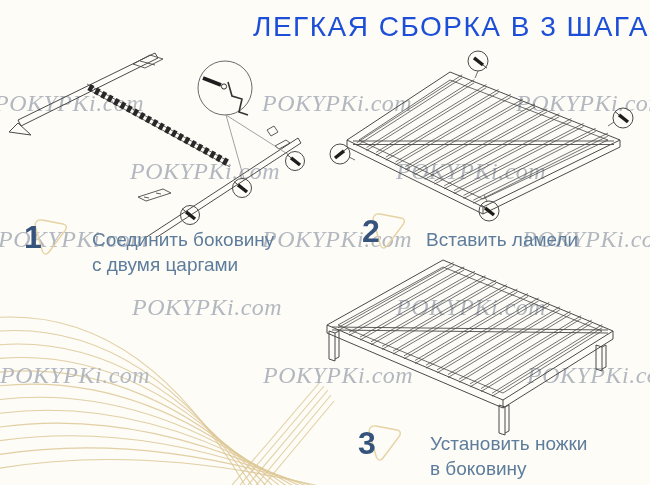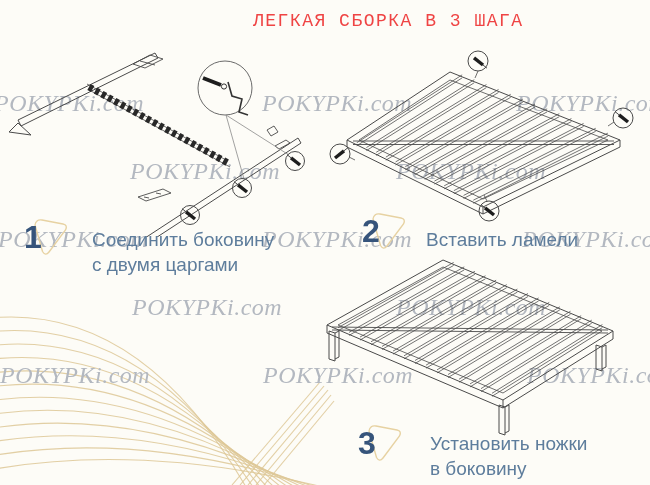--- a/index.html
+++ b/index.html
@@ -18,22 +18,22 @@
     white-space:nowrap;
     z-index:1;
     letter-spacing:0.5px;
   }
   
   #gold-arcs{position:absolute;left:0;top:298px;z-index:0;}
   #gold-arcs path,#gold-arcs line{stroke:#ddc795;stroke-width:1.1;fill:none;opacity:.85;}
   
   .title{
     position:absolute;left:253px;top:11px;z-index:3;
-    font-size:18px;font-weight:500;letter-spacing:1.5px;
-    color:#ef4444;white-space:nowrap;font-family:Liberation Mono, monospace;
+    font-size:28px;font-weight:500;letter-spacing:1.5px;
+    color:#1d4ed8;white-space:nowrap;
   }
   
   .illus{position:absolute;z-index:2;}
   .illus path,.illus line,.illus circle{vector-effect:non-scaling-stroke;}
   
   .step{position:absolute;z-index:3;}
   .badge{position:absolute;width:46px;height:46px;}
   .badge svg{position:absolute;left:5px;top:-3px;}
   .badge .num{
     position:absolute;left:0;top:1px;

